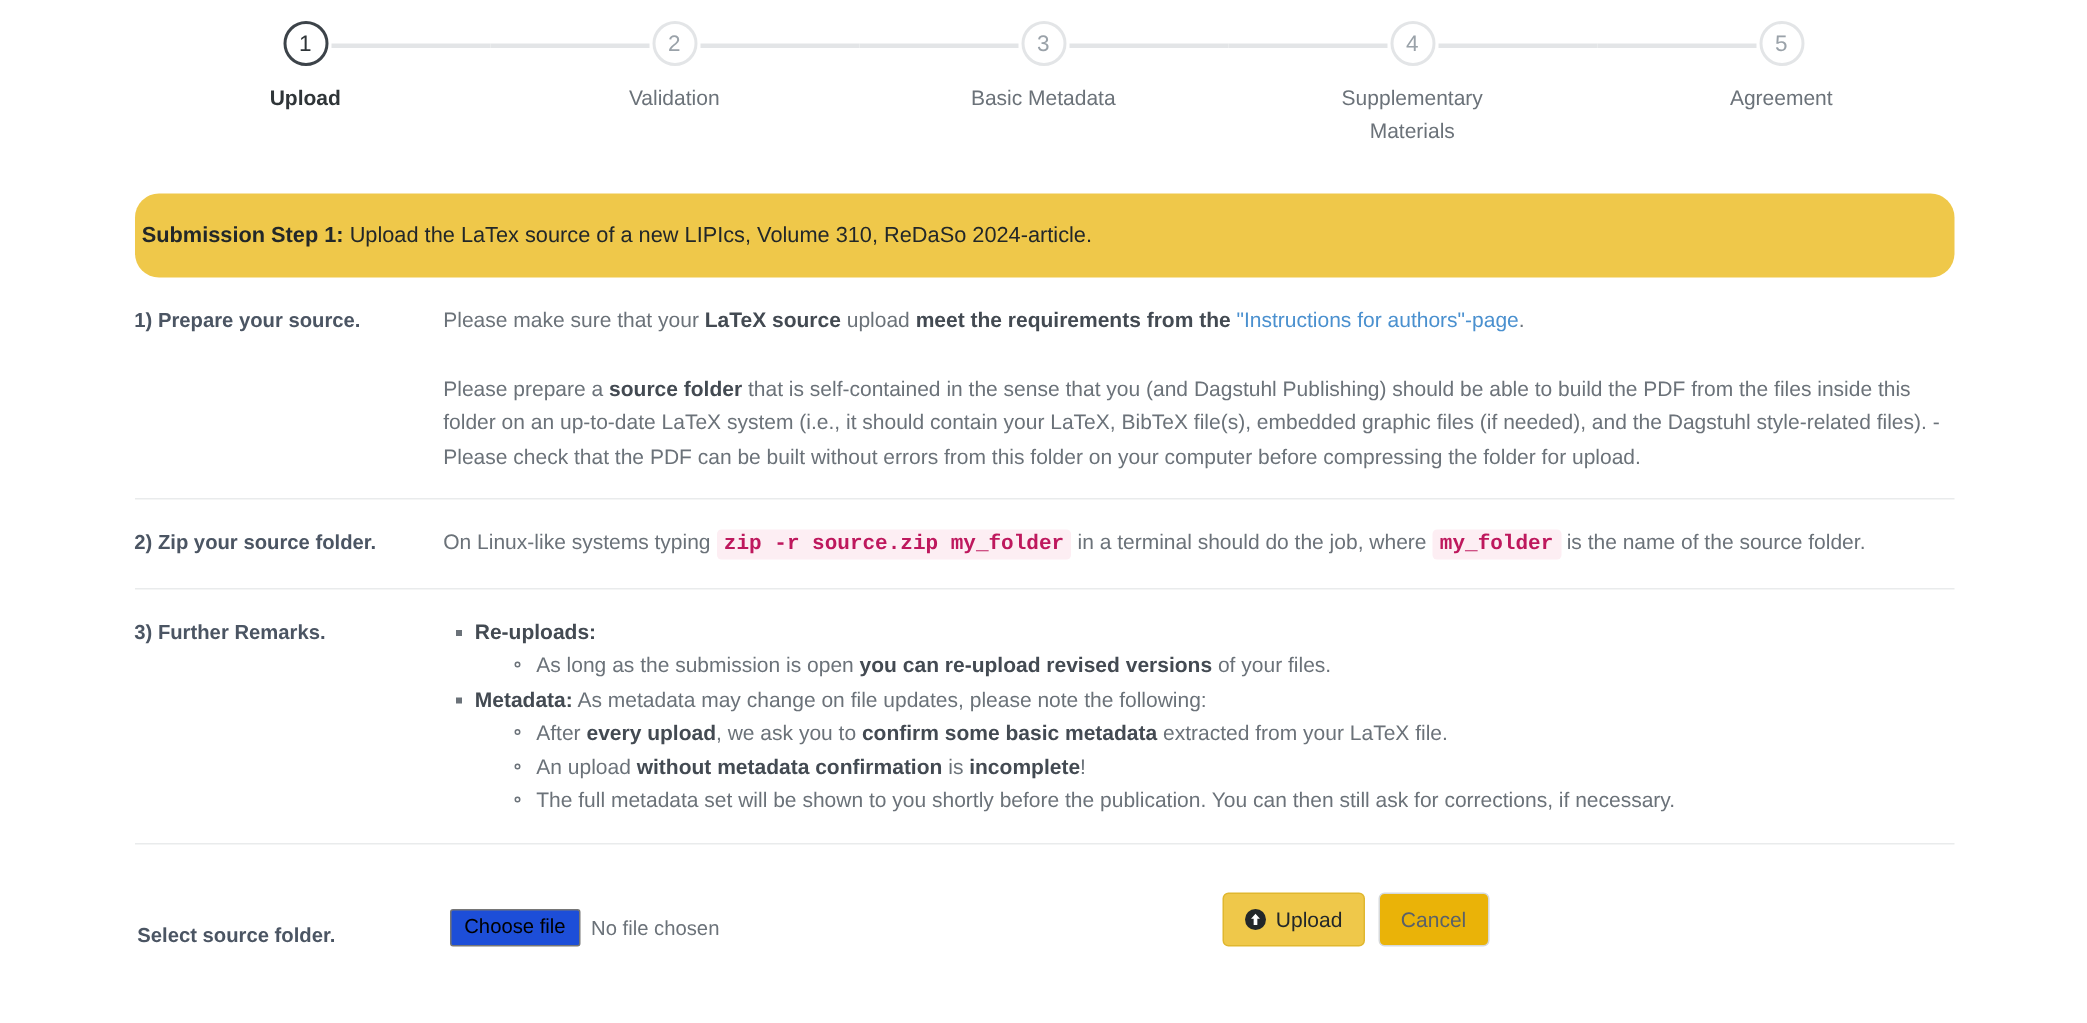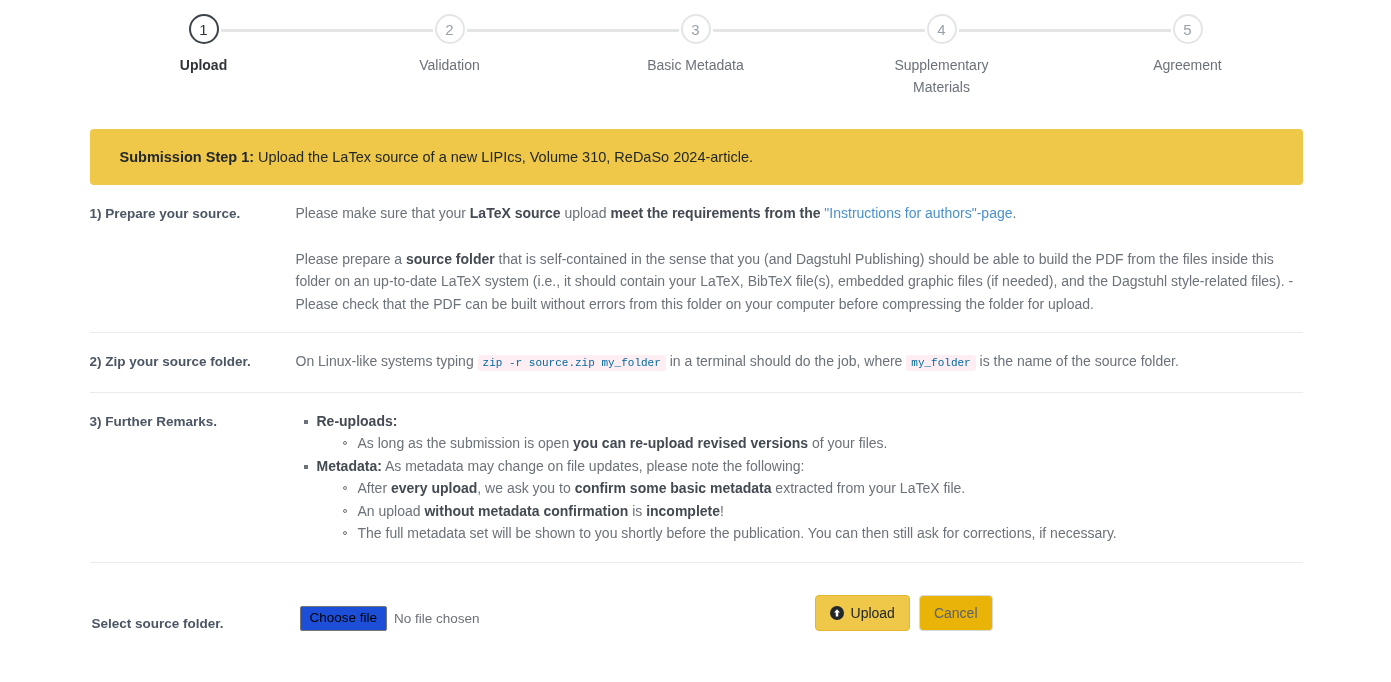--- a/index.html
+++ b/index.html
@@ -77,22 +77,22 @@
   
   .container {
     width: 1213px;
     margin: 0 auto;
     padding-left: 1px;
   }
 
   
   .alert {
     background: #efc84a;
-    border-radius: 4px;
-    padding: 18px 30px;
+    border-radius: 16px;
+    padding: 18px 5px;
     margin-top: 31px;
     color: #222729;
     font-size: 14.5px;
     line-height: 20px;
   }
   .alert b { font-weight: bold; }
 
   
   .row {
     display: flex;
@@ -116,25 +116,26 @@
   }
   .row-body p { margin: 0; }
   .row-body p + p { margin-top: 23px; }
   .row-body b { color: #434a52; font-weight: bold; }
   a.link {
     color: #4a90cf;
     text-decoration: none;
   }
   code.inline {
     font-family: "Liberation Mono", monospace;
-    color: #0369a1;
+    color: #be185d;
     background: #fdeef3;
     border-radius: 3px;
     padding: 2px 5px;
-    font-size: 11px;
+    font-size: 14px;
+    font-weight: bold;
   }
 
   
   ul.lvl1 {
     margin: 0;
     padding-left: 21px;
     list-style: none;
   }
   ul.lvl1 > li {
     position: relative;

